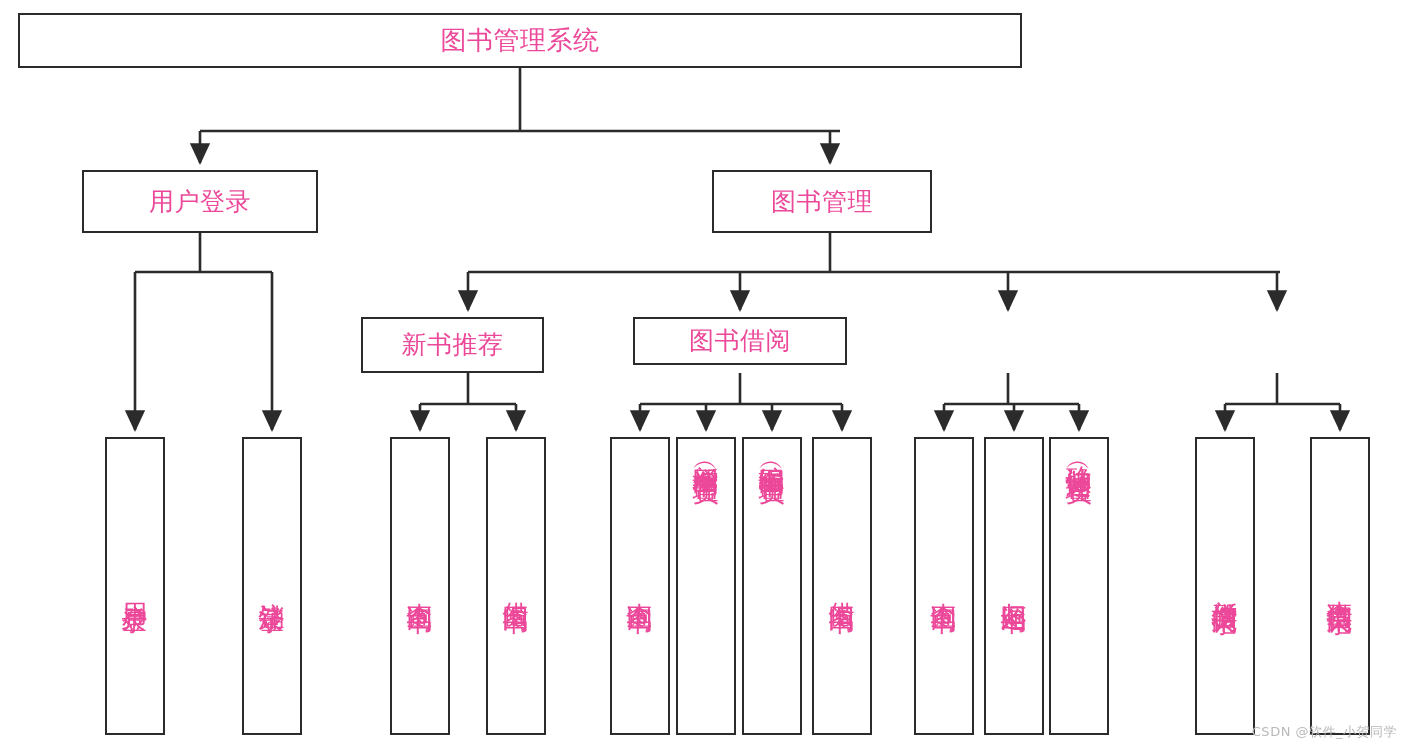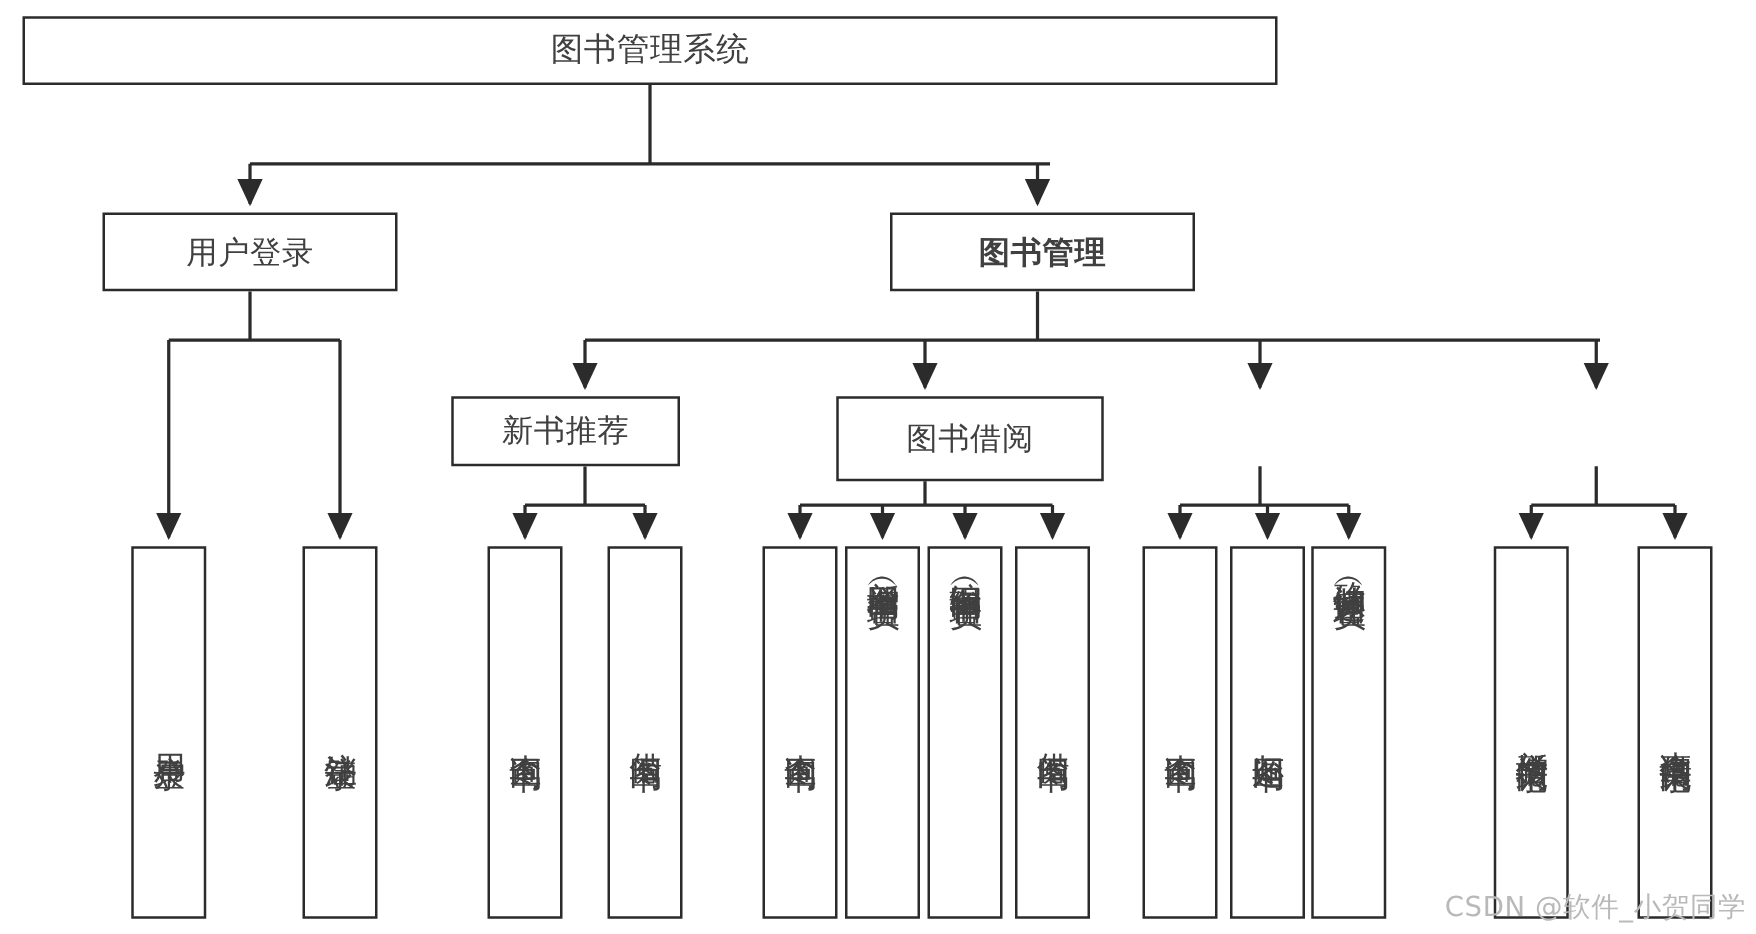--- a/index.html
+++ b/index.html
@@ -33,21 +33,21 @@
     background: #ffffff;
     display: flex;
     align-items: center;
     justify-content: center;
     color: #1a1a1a;
   }
   .node-label {
     display: block;
     text-align: right;
     line-height: 1.18;
-    color: #404040;
+    color: #ec4899;
   }
   
   .node.horizontal .node-label {
     writing-mode: horizontal-tb;
     font-size: 25px;
     letter-spacing: 0.5px;
   }
   .node.root .node-label {
     font-size: 26px;
   }
@@ -66,21 +66,21 @@
     white-space: nowrap;
   }
   .node.vertical.centered {
     align-items: center;
     padding-top: 0;
   }
   #watermark {
     position: absolute;
     right: 8px;
     bottom: 6px;
-    font-size: 22px;
+    font-size: 13px;
     color: #b9b9b9;
     letter-spacing: 0.5px;
     white-space: nowrap;
     font-family: "DejaVu Sans", "Liberation Sans", sans-serif;
   }
 </style>
 </head>
 <body>
 
 <div id="diagram-canvas">
@@ -135,28 +135,28 @@
     </g>
   </svg>
 
   <div class="node horizontal root" style="left:18px; top:13px; width:1004px; height:55px;">
     <span class="node-label">图书管理系统</span>
   </div>
 
   <div class="node horizontal" style="left:82px; top:170px; width:236px; height:63px;">
     <span class="node-label">用户登录</span>
   </div>
-  <div class="node horizontal" style="left:712px; top:170px; width:244px; height:63px;font-weight:bold;">
+  <div class="node horizontal" style="left:712px; top:170px; width:220px; height:63px;">
     <span class="node-label">图书管理</span>
   </div>
 
   <div class="node horizontal" style="left:361px; top:317px; width:183px; height:56px;">
     <span class="node-label">新书推荐</span>
   </div>
-  <div class="node horizontal" style="left:669px; top:317px; width:214px; height:68px;">
+  <div class="node horizontal" style="left:633px; top:317px; width:214px; height:48px;">
     <span class="node-label">图书借阅</span>
   </div>
 
   <div class="node vertical centered" style="left:105px; top:437px; width:60px; height:298px;">
     <span class="node-label">用户登录</span>
   </div>
   <div class="node vertical centered" style="left:242px; top:437px; width:60px; height:298px;">
     <span class="node-label">注销登录</span>
   </div>
 

